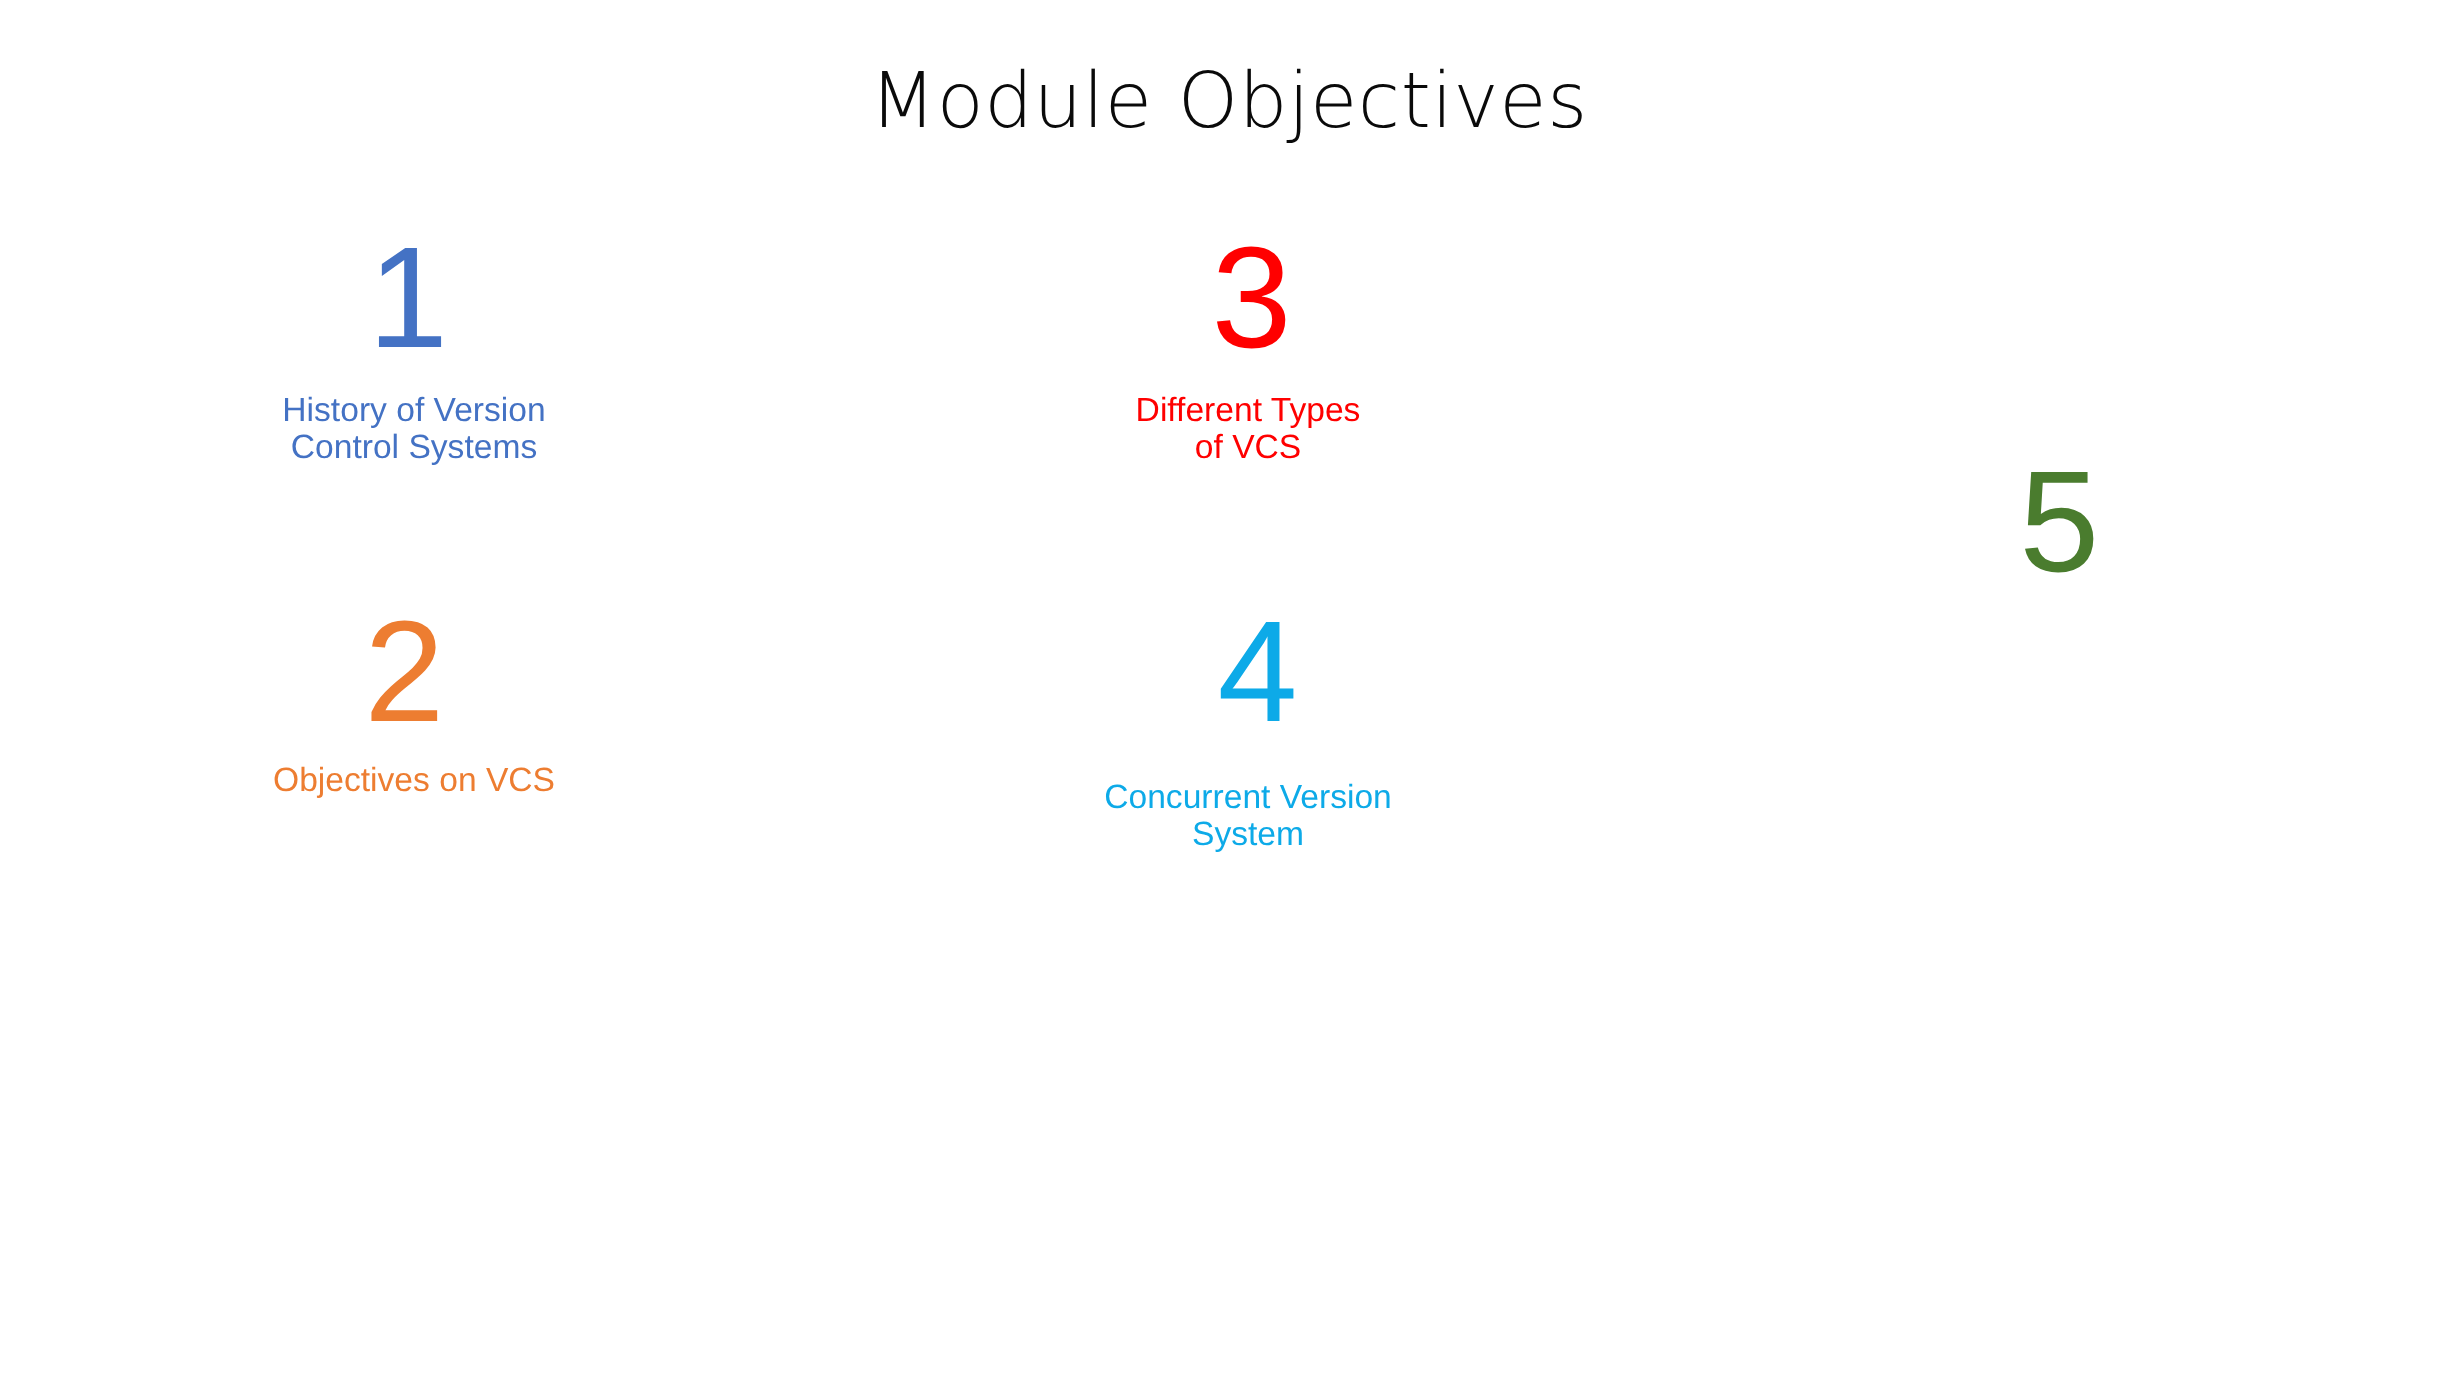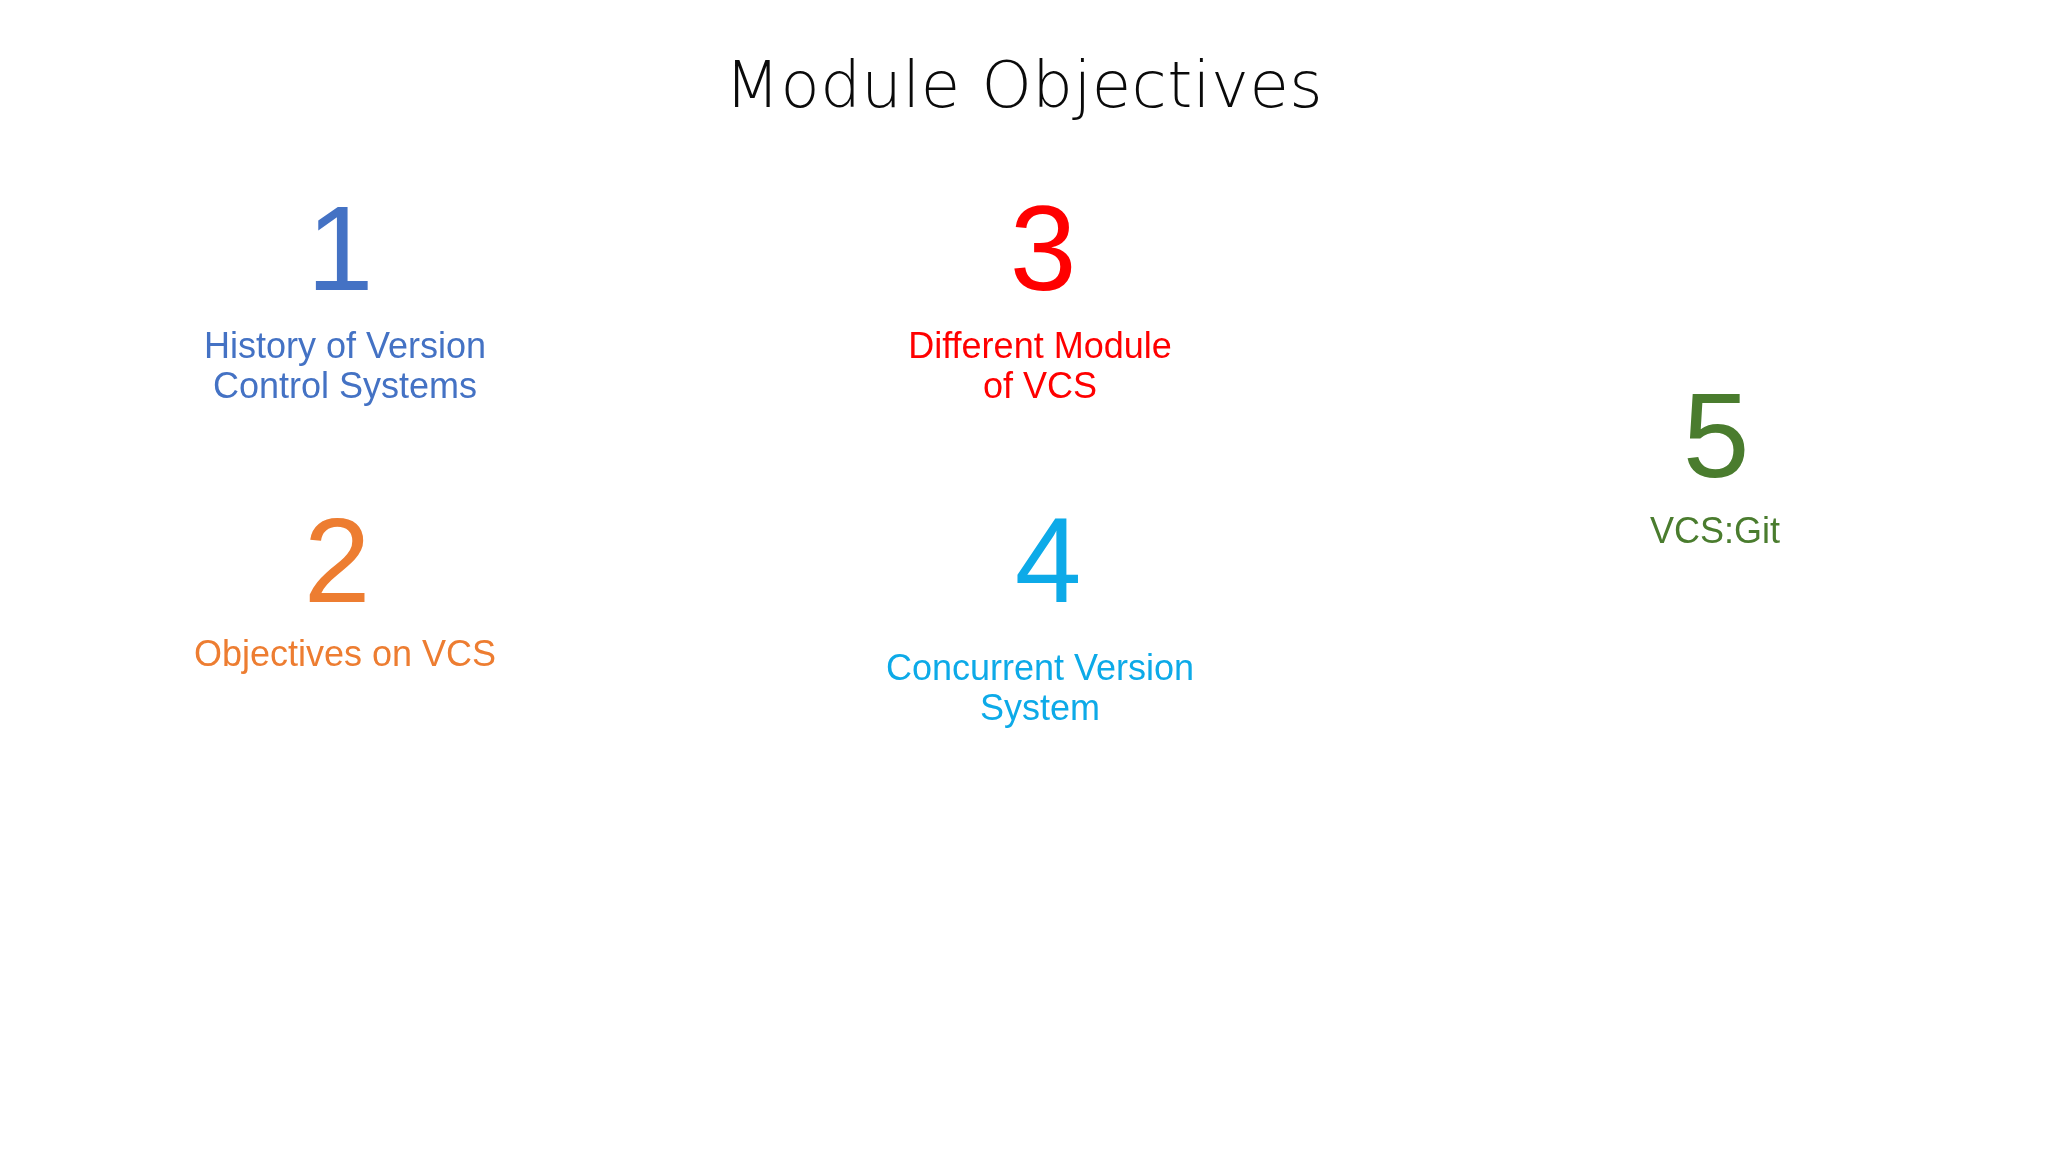--- a/index.html
+++ b/index.html
@@ -45,21 +45,21 @@
   }
   .obj-number {
     font-family: "Liberation Sans", "DejaVu Sans", sans-serif;
     font-size: 120px;
     font-weight: 300;
     line-height: 1.0;
     letter-spacing: 0px;
   }
   .obj-label {
     font-family: "Liberation Sans", "DejaVu Sans", sans-serif;
-    font-size: 36px;
+    font-size: 28px;
     font-weight: 400;
     line-height: 1.12;
     margin-top: 18px;
     white-space: pre-line;
   }
 
   
   #objective-1 { left: 80px;   top: 188px;  width: 530px; }
   #objective-2 { left: 80px;   top: 500px;  width: 530px; }
   #objective-3 { left: 785px;  top: 188px;  width: 510px; }
@@ -89,28 +89,27 @@
 Control Systems</div>
   </div>
 
   <div class="objective" id="objective-2">
     <div class="obj-number" style="color: rgb(237, 125, 49);">2</div>
     <div class="obj-label" style="color: rgb(237, 125, 49);">Objectives on VCS</div>
   </div>
 
   <div class="objective" id="objective-3">
     <div class="obj-number" style="color: rgb(255, 0, 0);">3</div>
-    <div class="obj-label" style="color: rgb(255, 0, 0);">Different Module
+    <div class="obj-label" style="color: rgb(255, 0, 0);">Different Types
 of VCS</div>
   </div>
 
   <div class="objective" id="objective-4">
     <div class="obj-number" style="color: rgb(13, 170, 232);">4</div>
     <div class="obj-label" style="color: rgb(13, 170, 232);">Concurrent Version
 System</div>
   </div>
 
   <div class="objective" id="objective-5">
     <div class="obj-number" style="color: rgb(74, 124, 46);">5</div>
-    <div class="obj-label" style="color: rgb(74, 124, 46);">VCS:Git</div>
   </div>
 
 </div>
 
 </body></html>

